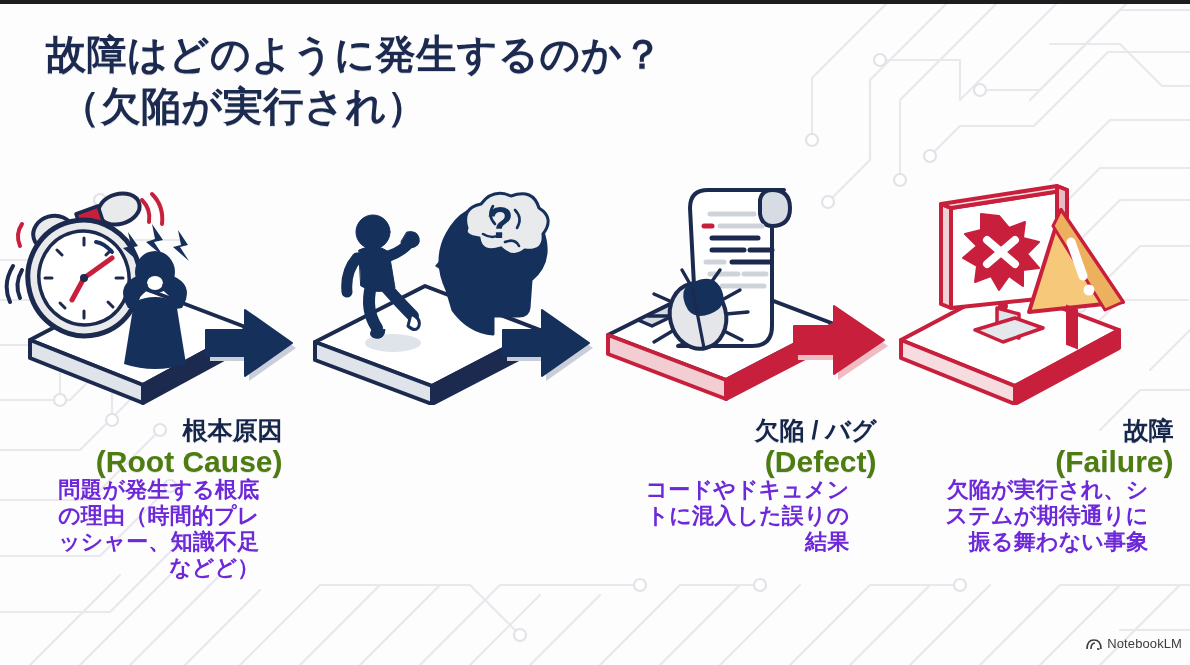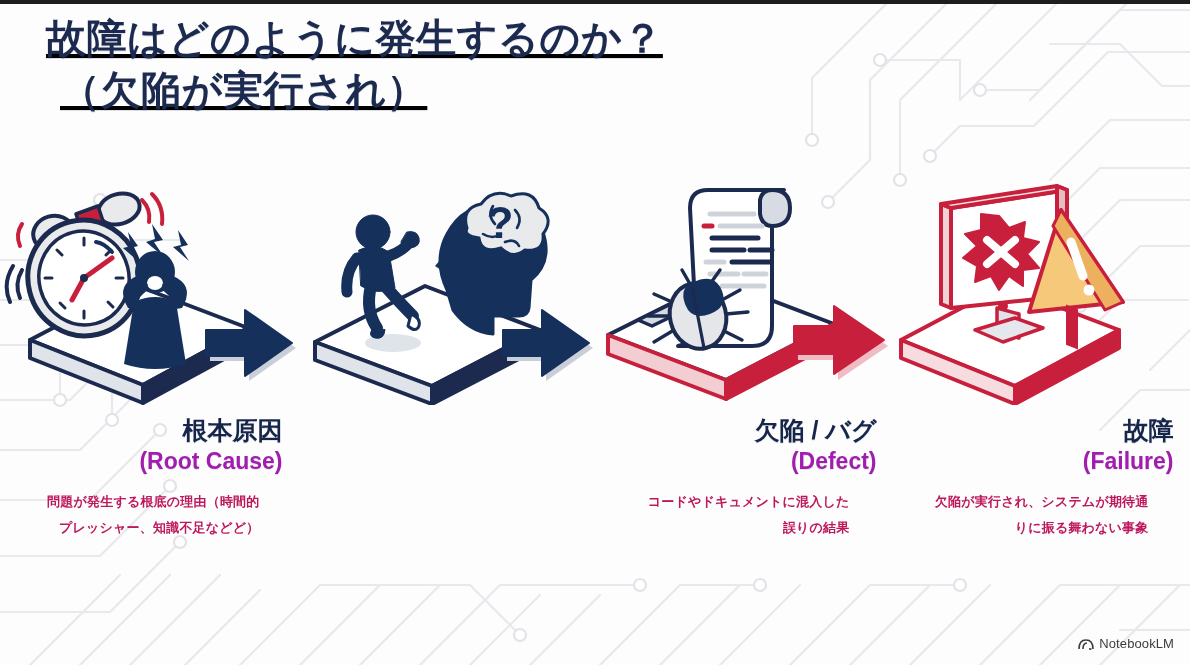--- a/index.html
+++ b/index.html
@@ -23,23 +23,22 @@
   }
   #circuit-bg {
     position: absolute; inset: 0;
     width: 1190px; height: 665px;
     z-index: 0;
     pointer-events: none;
   }
   
   #title-block {
     position: absolute;
-    left: 46px; top: 12px;
+    left: 46px; top: 28px;
     z-index: 10;
-    text-decoration: underline;
   }
   .title-line {
     color: #1b2a4e;
     font-weight: bold;
     font-size: 40px;
     line-height: 52px;
     letter-spacing: 0.5px;
     white-space: nowrap;
     text-shadow: 0 1px 0 rgba(120,130,160,0.25);
   }
@@ -71,44 +70,44 @@
     text-align: right;
   }
   .label-jp {
     color: #16264a;
     font-weight: bold;
     font-size: 25px;
     line-height: 31px;
     text-shadow: 0 1px 0 rgba(130,140,170,0.22);
   }
   .label-en {
-    color: #a21caf;
+    color: #4d7c0f;
     font-weight: bold;
-    font-size: 23px;
+    font-size: 30px;
     line-height: 31px;
     text-shadow: 0 1px 0 rgba(130,140,170,0.22);
   }
   .desc {
-    margin-top: 12px;
-    color: #be185d;
+    margin-top: 0;
+    color: #6d28d9;
     font-weight: bold;
-    font-size: 13px;
+    font-size: 22px;
     line-height: 26px;
     letter-spacing: 0.2px;
     width: 238px;
     margin-left: auto; margin-right: auto;
   }
   .step-1 .desc { width: 222px; }
   .step-2 .desc { width: 218px; }
   .step-3 .desc { width: 214px; }
   .step-4 .desc { width: 218px; }
   
   #watermark {
     position: absolute;
-    right: 16px; bottom: 14px;
+    right: 8px; bottom: 14px;
     z-index: 20;
     display: flex;
     align-items: center;
     gap: 5px;
     color: #3c3c3c;
     font-size: 13px;
     letter-spacing: 0.1px;
   }
   #watermark svg { display: block; }
 </style>

